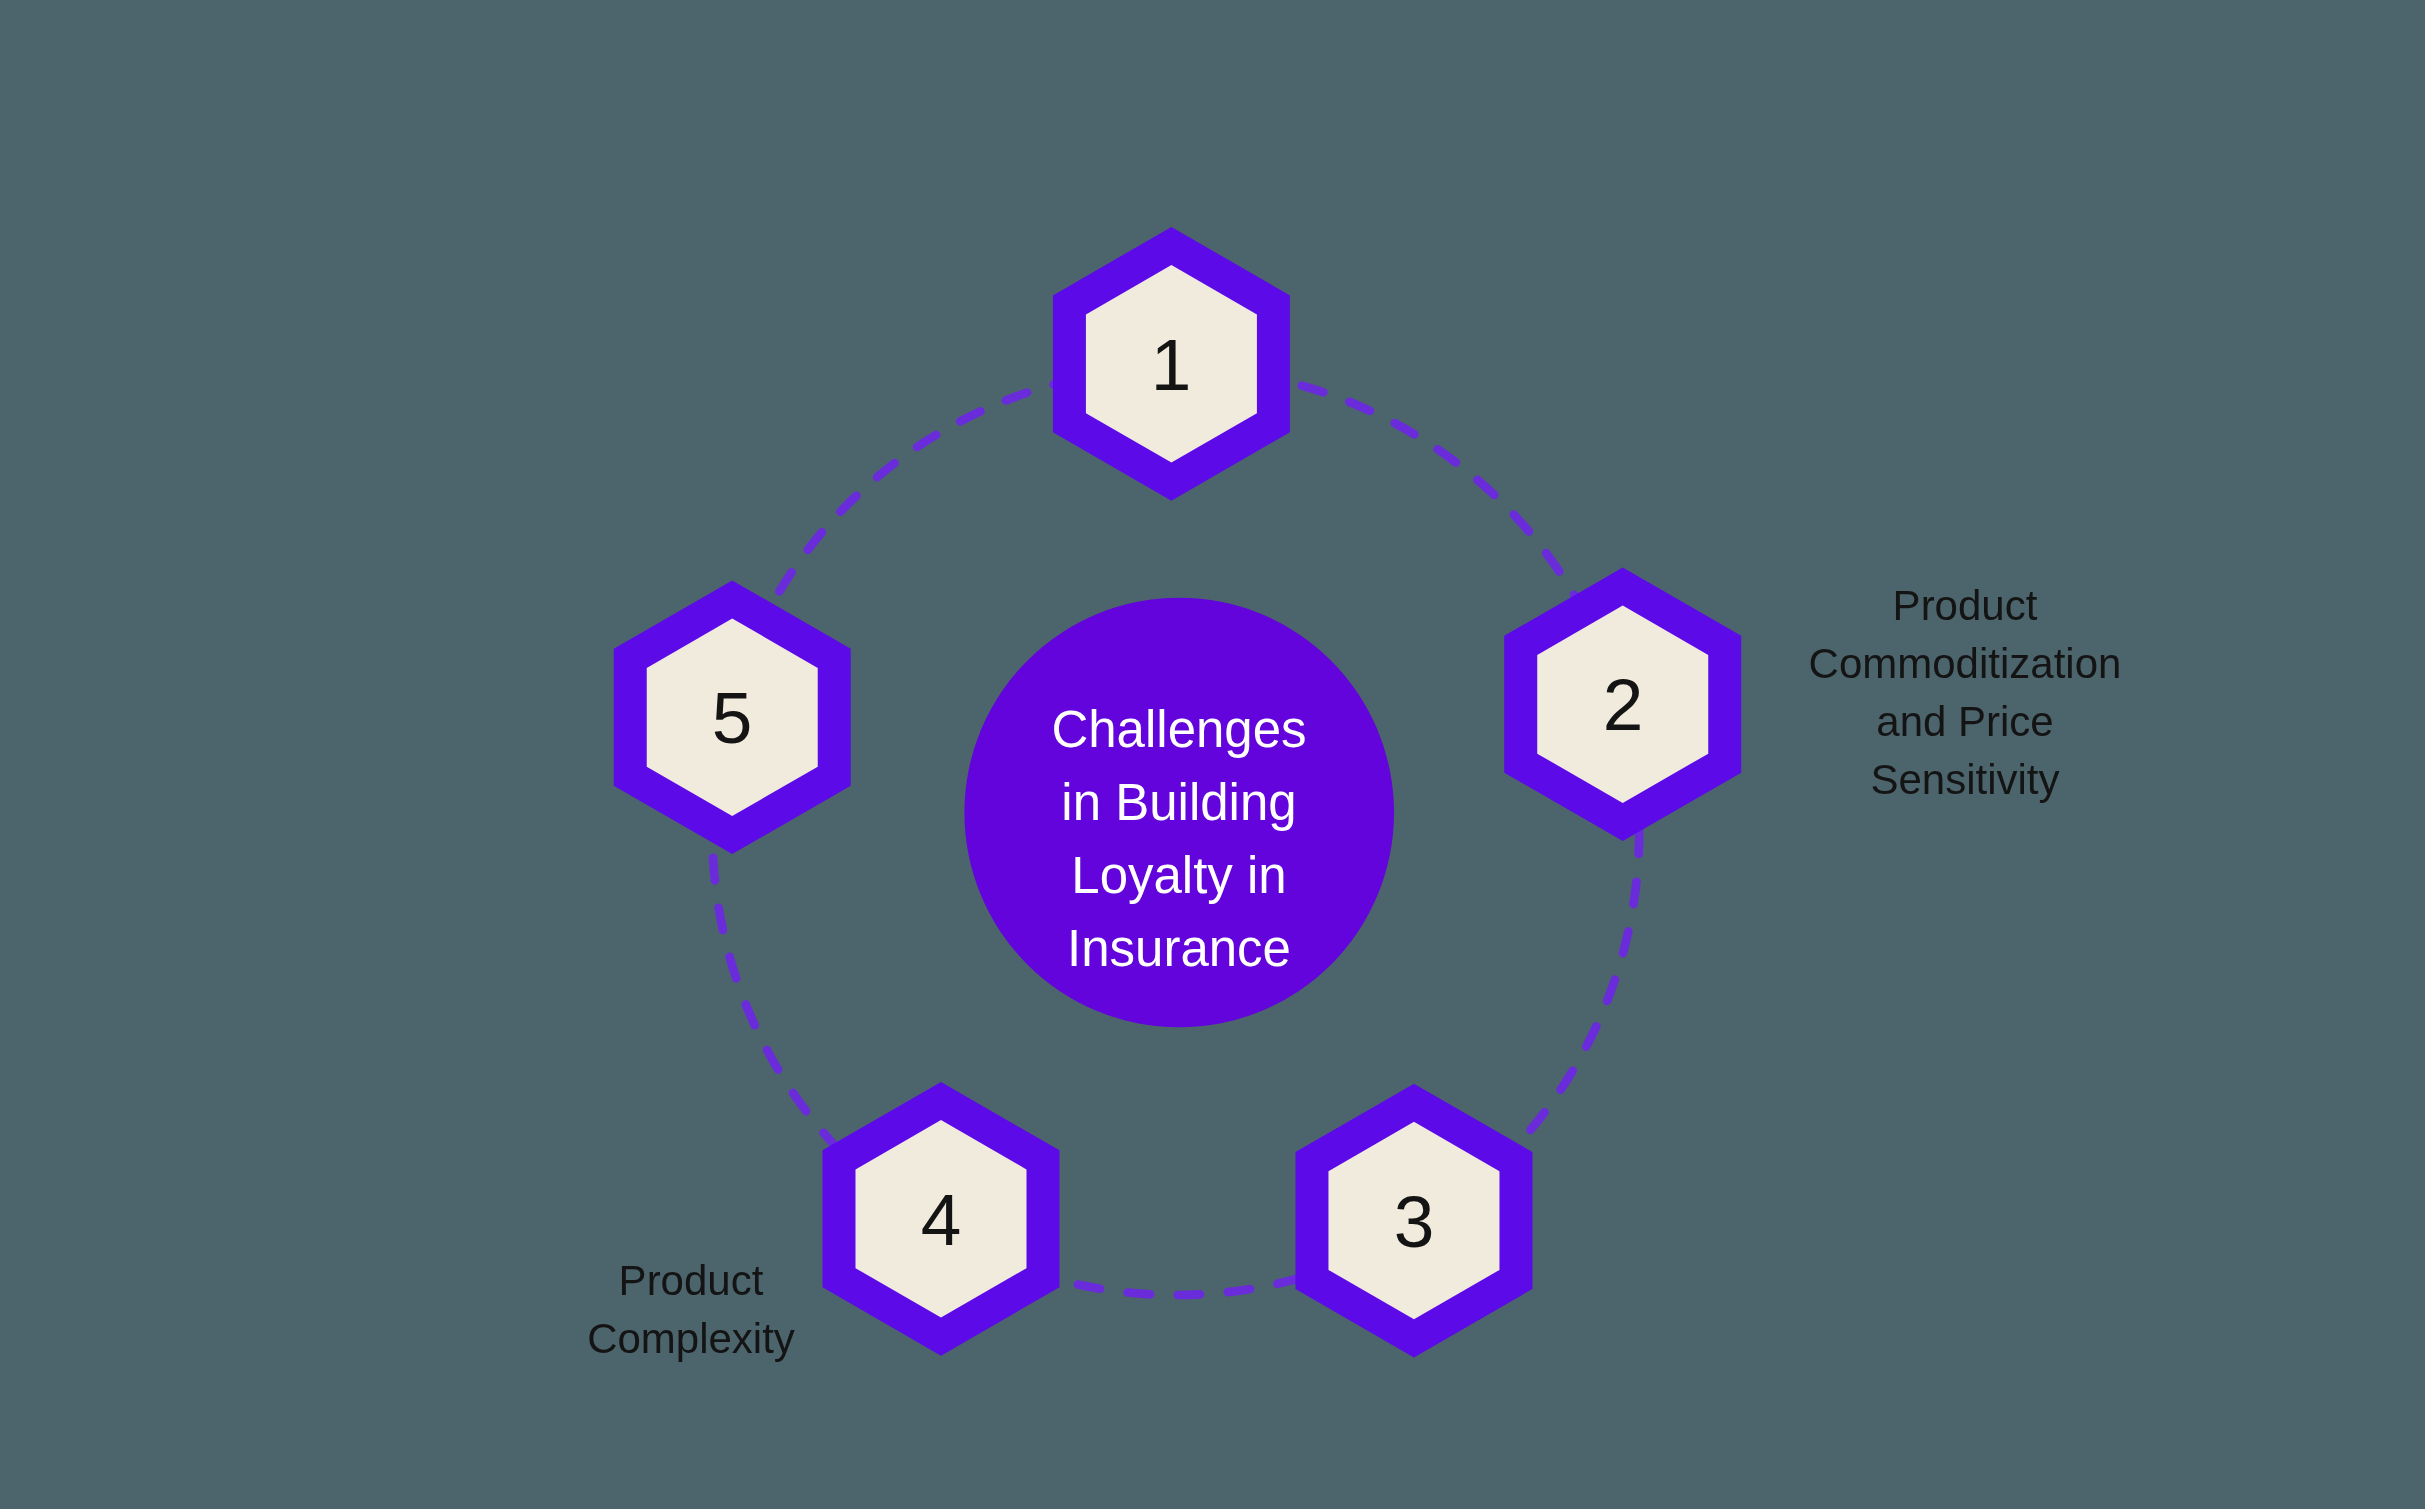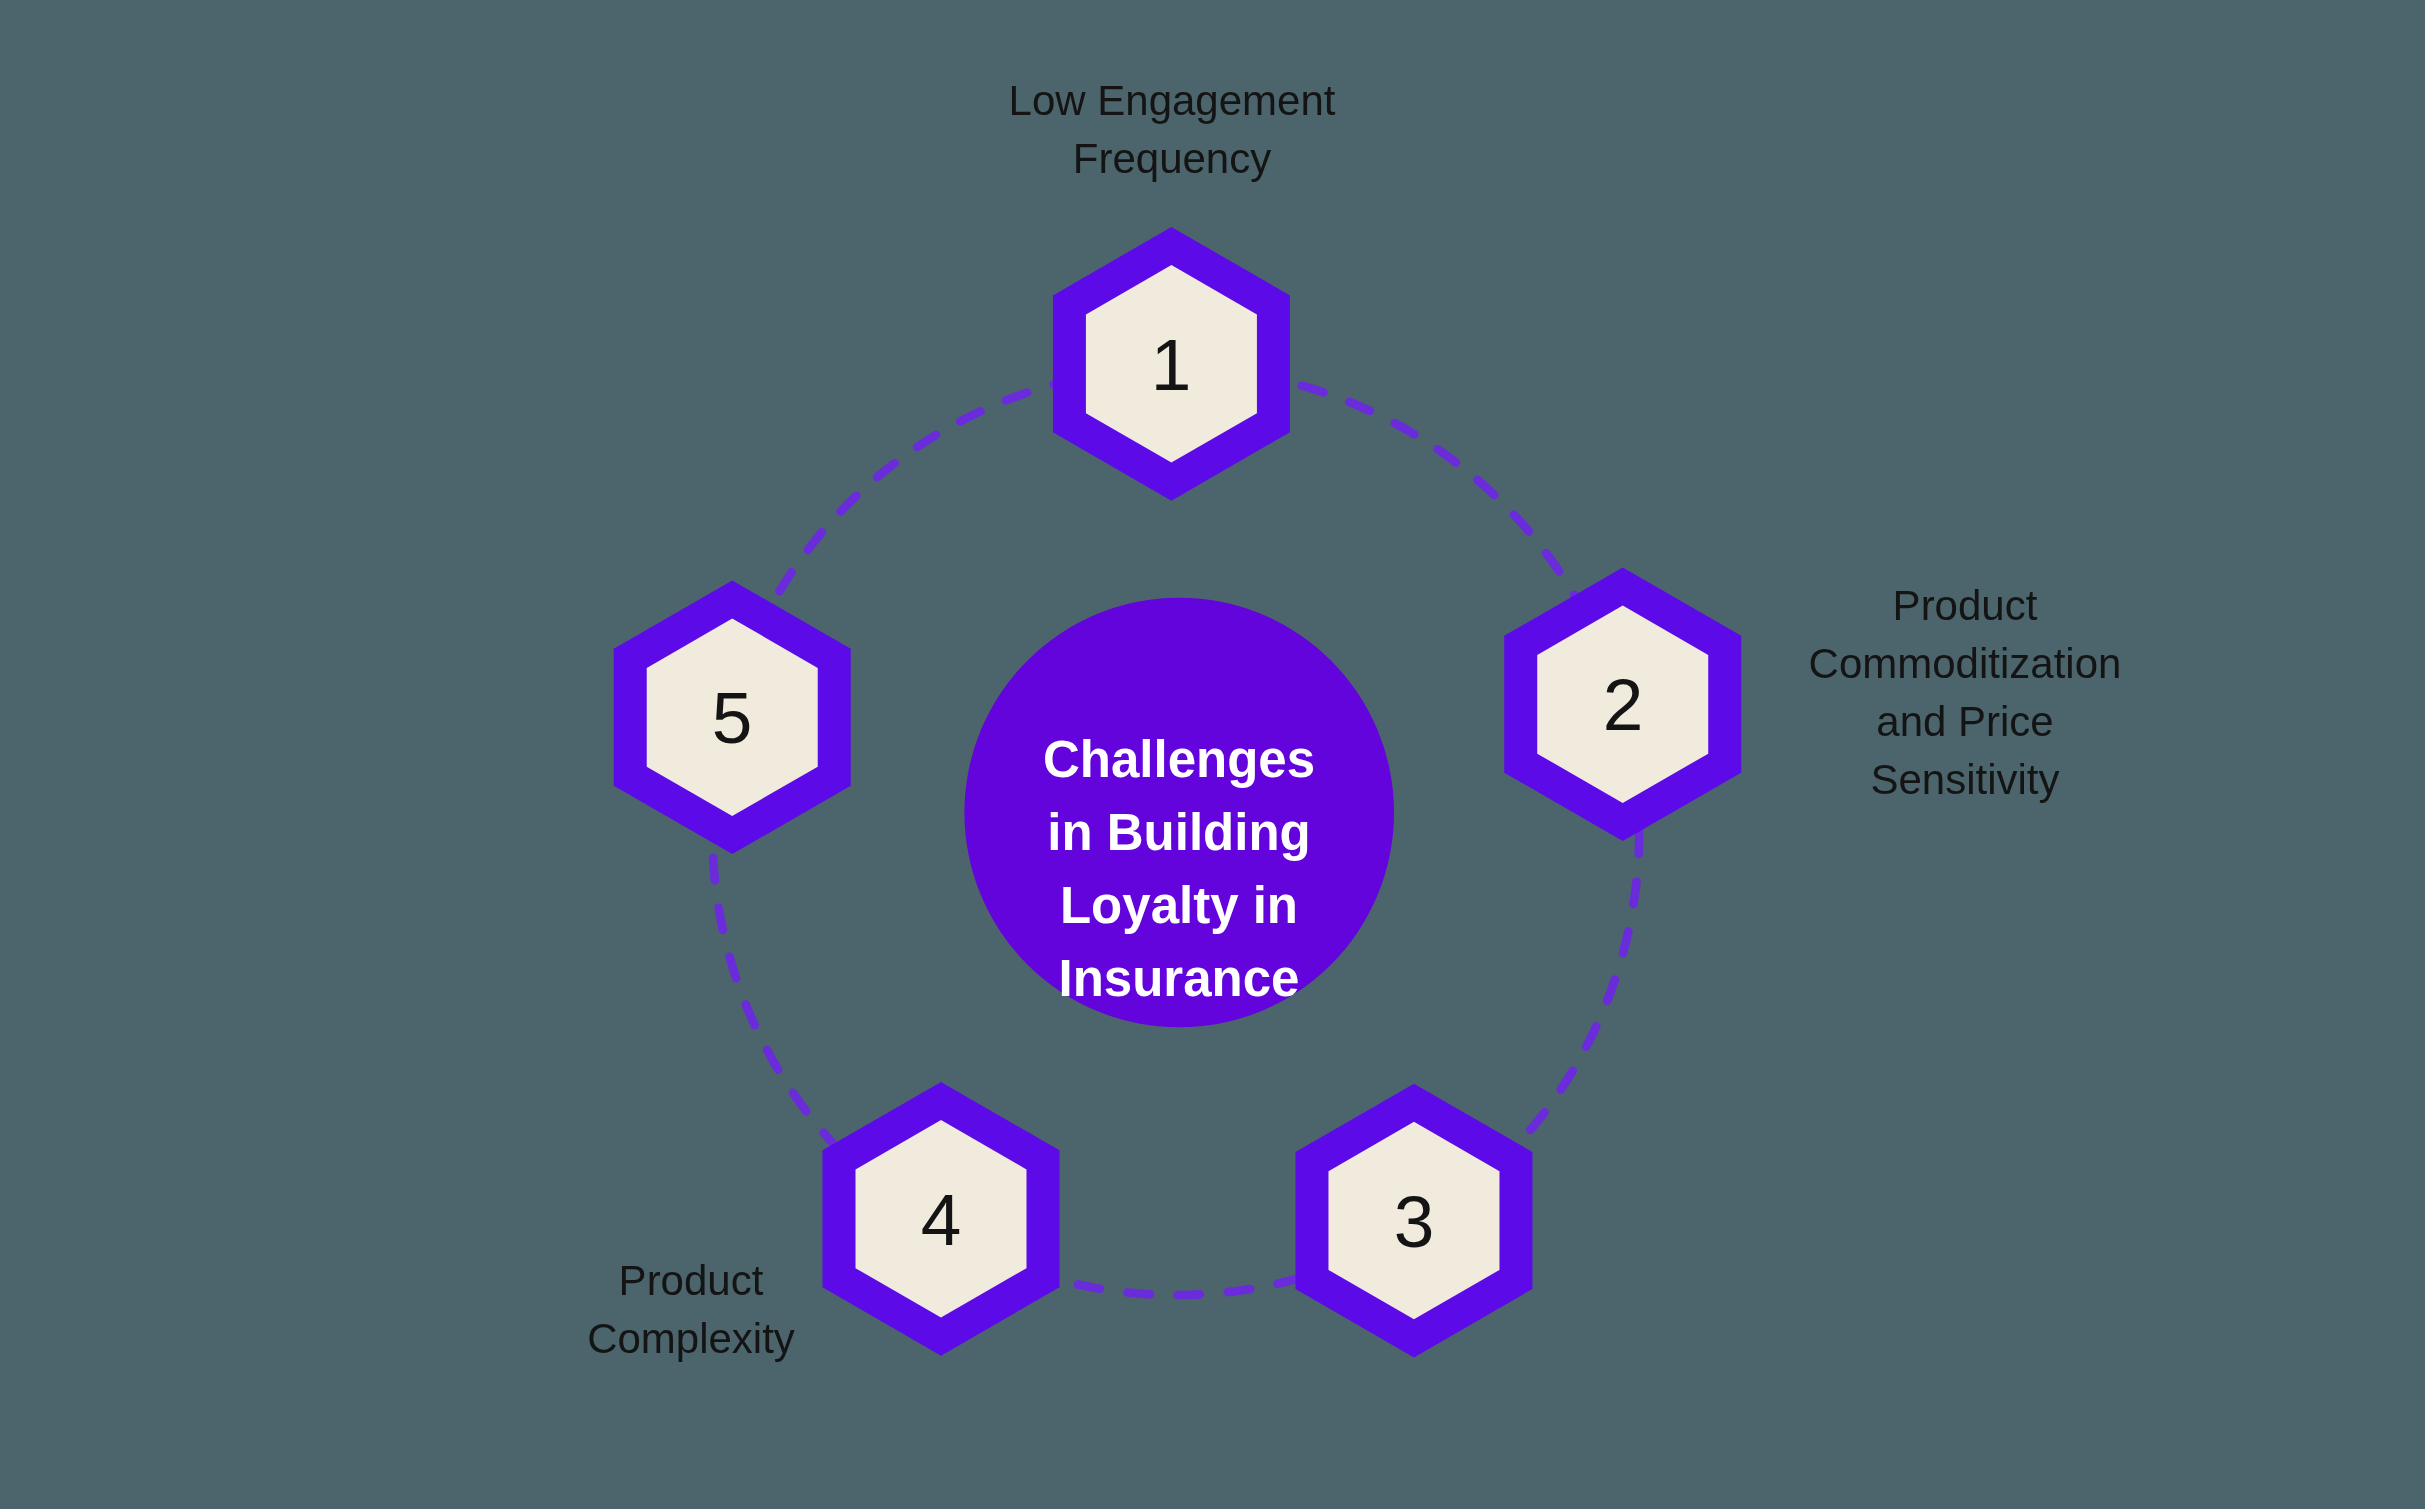--- a/index.html
+++ b/index.html
@@ -36,23 +36,22 @@
   .overlay {
     position: absolute;
     transform: translate(-50%, -50%);
     white-space: pre-line;
     text-align: center;
   }
   .center-title {
     width: 450px;
     color: var(--center-ink, #FFFFFF);
     font-size: 51px;
-    font-weight: bold;
+    font-weight: normal;
     line-height: 73px;
-    margin-top: 30px;
   }
   .hex-number {
     color: var(--ink, #141414);
     font-size: 73px;
     font-weight: 400;
     line-height: 1;
   }
   .item-label {
     color: var(--ink, #141414);
     font-size: 42px;
@@ -101,22 +100,20 @@
 in Building
 Loyalty in
 Insurance</div>
 
   <div class="overlay hex-number" style="left:1171px; top:364px;">1</div>
   <div class="overlay hex-number" style="left:1623px; top:704px;">2</div>
   <div class="overlay hex-number" style="left:1414px; top:1221px;">3</div>
   <div class="overlay hex-number" style="left:941px; top:1219px;">4</div>
   <div class="overlay hex-number" style="left:732px; top:717px;">5</div>
 
-  <div class="overlay item-label" style="left:1172px; top:130px;">Low Engagement
-Frequency</div>
   <div class="overlay item-label" style="left:1965px; top:693px;">Product
 Commoditization
 and Price
 Sensitivity</div>
   <div class="overlay item-label" style="left:691px; top:1310px;">Product
 Complexity</div>
 
 </div>
 
 

